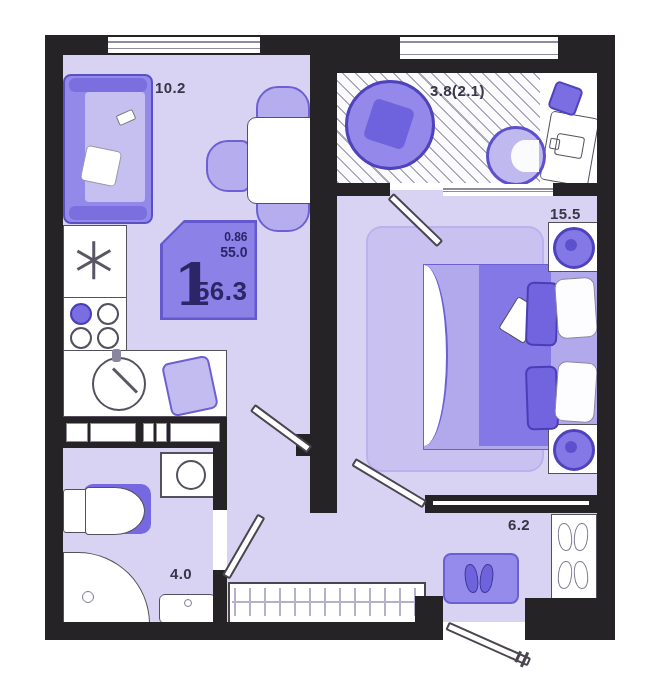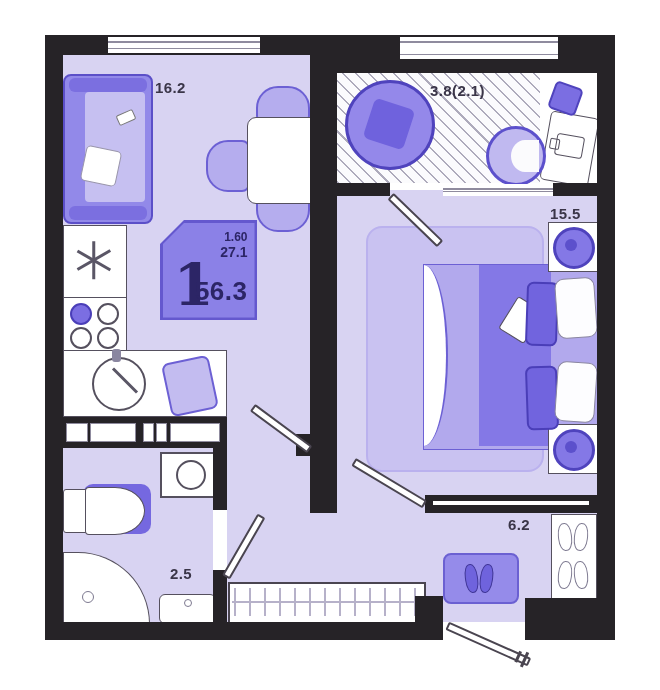--- a/index.html
+++ b/index.html
@@ -84,22 +84,22 @@
     <div class="abs" style="left:28px;top:6px;width:50px;height:50px;border:2.5px solid #55505e;border-radius:50%;background:#fff;"></div>
     <div class="abs" style="left:48px;top:-2px;width:9px;height:13px;background:#8a86a0;border-radius:3px;"></div>
     <div class="abs" style="left:44px;top:28px;width:34px;height:3px;background:#5a5666;transform:rotate(45deg);"></div>
     <div class="abs" style="left:102px;top:8px;width:44px;height:50px;background:#c3bcf0;border:2px solid #6c60d4;border-radius:7px;transform:rotate(-12deg);"></div>
   </div>
 
   <div id="badge-outer">
     <div id="badge-inner">
       <div id="badge-rooms">1</div>
       <div id="badge-col">
-        <div id="badge-line1">1.60</div>
-        <div id="badge-line2">27.1</div>
+        <div id="badge-line1">0.86</div>
+        <div id="badge-line2">55.0</div>
         <div id="badge-area">56.3</div>
       </div>
     </div>
   </div>
 
   <div class="furn" style="left:345px;top:80px;width:84px;height:84px;border-radius:50%;background:#9488ea;border:3px solid #4f43bd;">
     <div class="abs" style="left:20px;top:20px;width:42px;height:42px;background:#6f62dd;transform:rotate(18deg);border-radius:6px;"></div>
   </div>
   <div class="furn" style="left:486px;top:126px;width:54px;height:54px;border-radius:50%;background:#c0b9f0;border:3px solid #5c50cc;">
     <div class="abs" style="left:22px;top:11px;width:28px;height:32px;background:#fbfbfd;border-radius:50% 0 0 50%;"></div>
@@ -183,19 +183,19 @@
 
   <div class="door" style="left:390px;top:193px;width:65px;transform:rotate(44deg);"></div>
   <div class="door" style="left:306px;top:444px;width:67px;transform:rotate(216.5deg);"></div>
   <div class="door" style="left:421px;top:499px;width:79px;transform:rotate(211deg);"></div>
   <div class="door" style="left:225px;top:571px;width:67px;transform:rotate(-60deg);"></div>
   <div class="door" style="left:447px;top:622px;width:86px;transform:rotate(24deg);">
     <div class="abs" style="right:2px;top:-6px;width:3px;height:16px;background:#4a4550;"></div>
     <div class="abs" style="right:9px;top:-4px;width:3px;height:12px;background:#4a4550;"></div>
   </div>
 
-  <div class="rlabel" style="left:155px;top:79px;">16.2</div>
+  <div class="rlabel" style="left:155px;top:79px;">10.2</div>
   <div class="rlabel" style="left:430px;top:82px;">3.8(2.1)</div>
   <div class="rlabel" style="left:550px;top:205px;">15.5</div>
   <div class="rlabel" style="left:508px;top:516px;">6.2</div>
-  <div class="rlabel" style="left:170px;top:565px;">2.5</div>
+  <div class="rlabel" style="left:170px;top:565px;">4.0</div>
 
 </div>
 
 </body></html>

